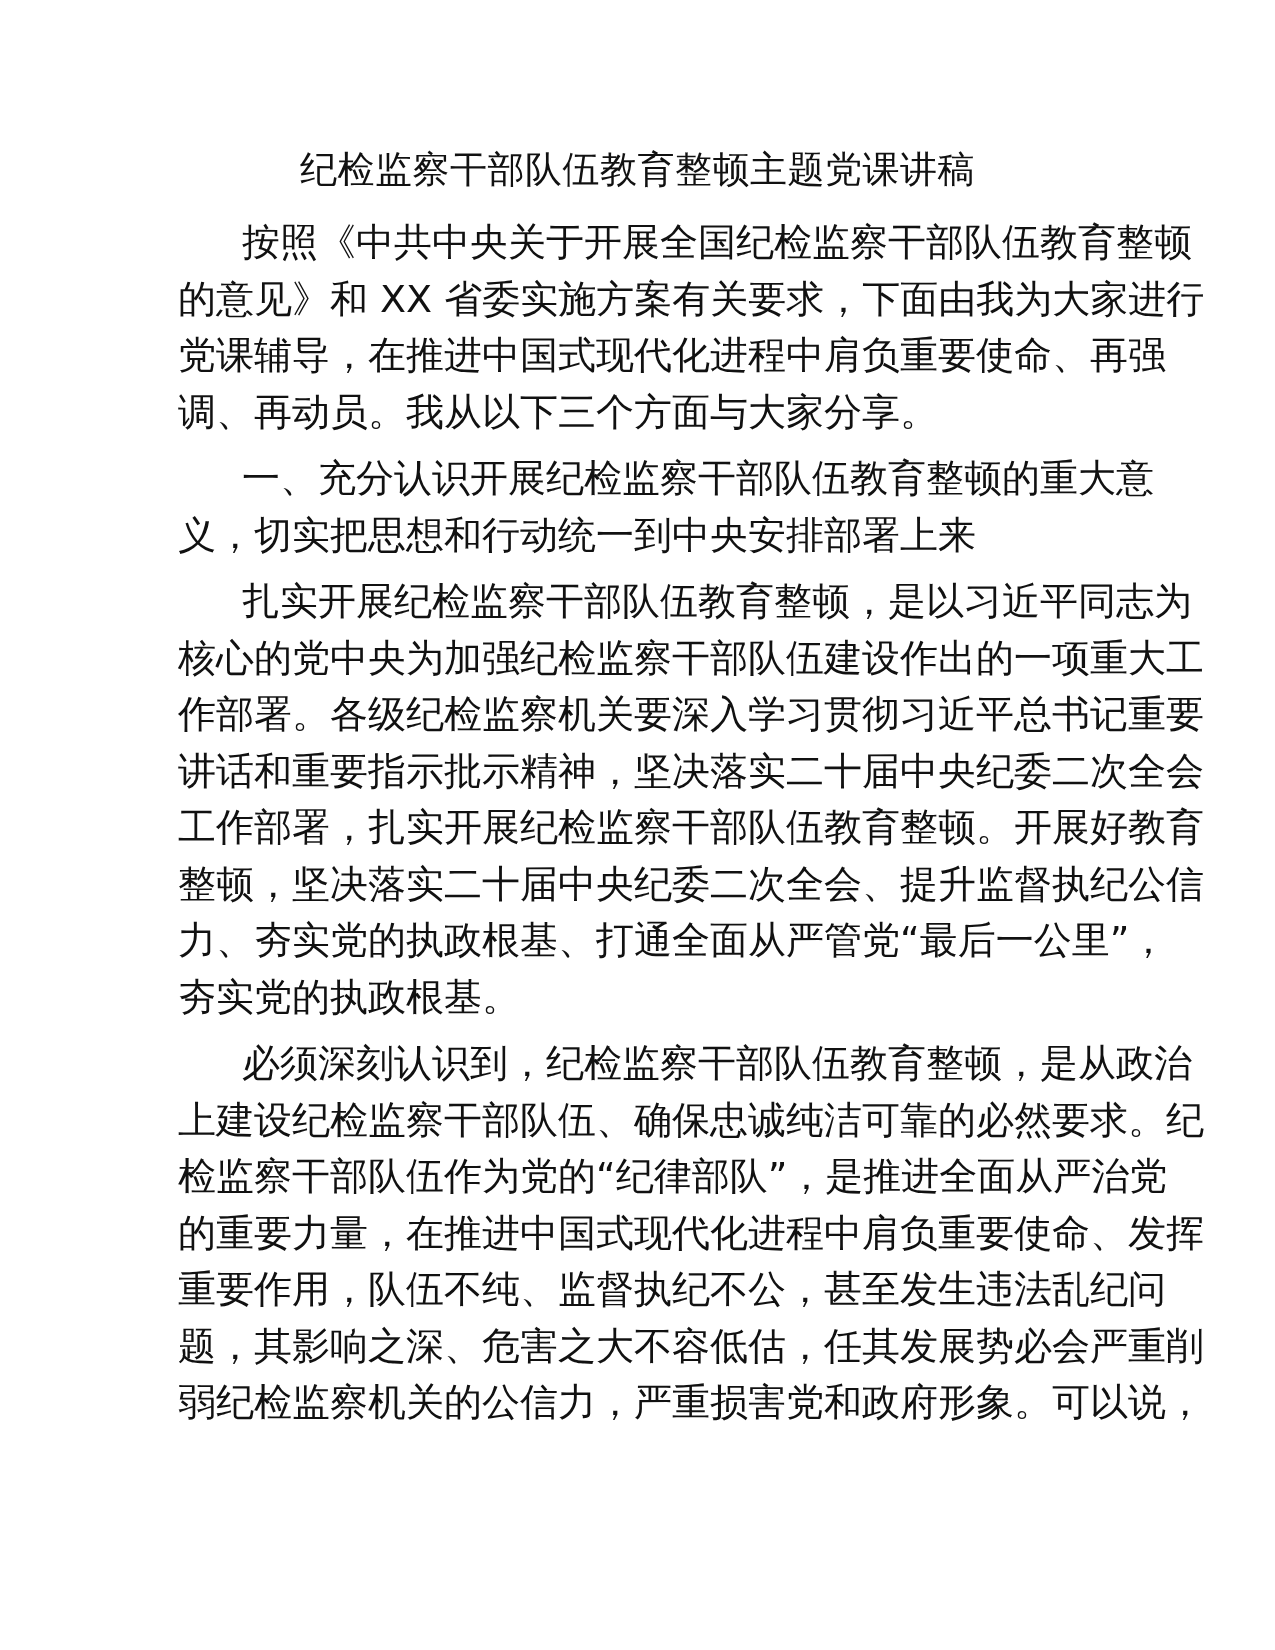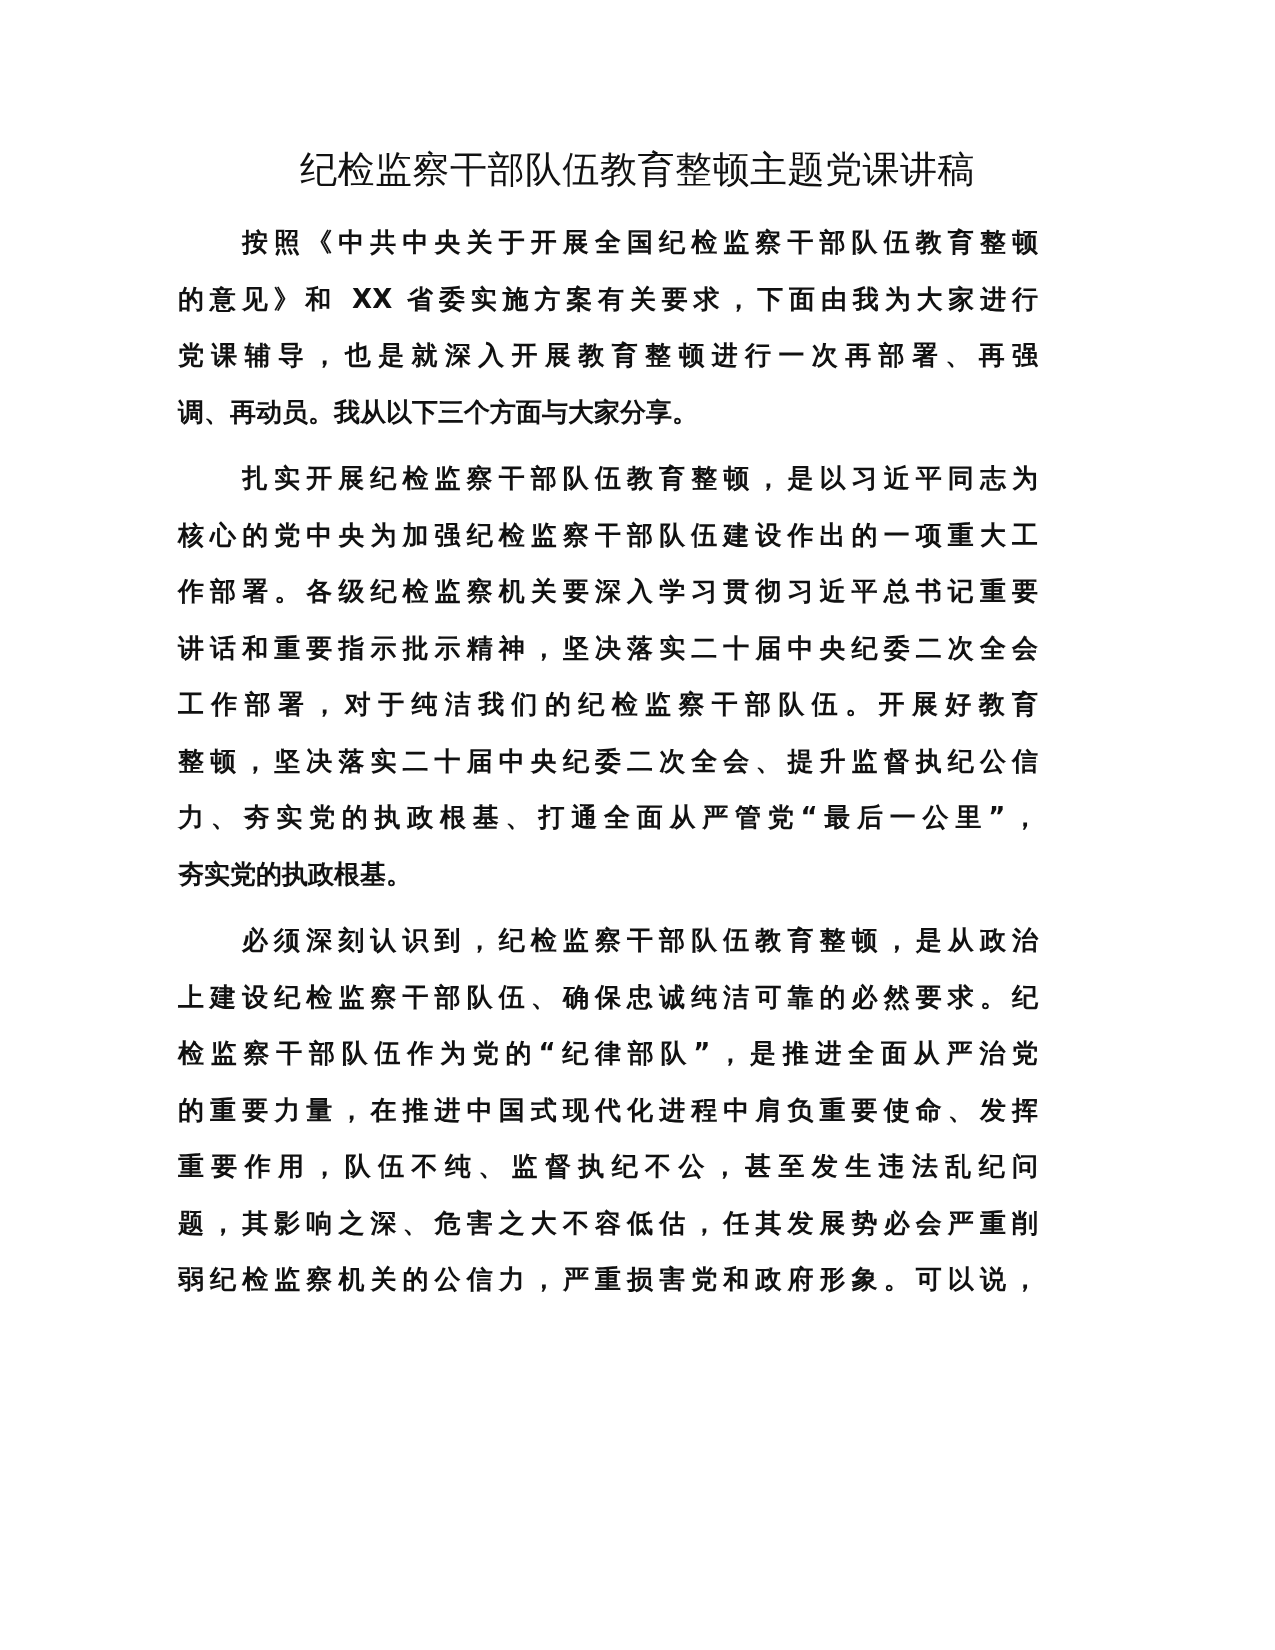--- a/index.html
+++ b/index.html
@@ -38,58 +38,61 @@
       position: absolute;
       left: 178px;
       top: 214px;
       width: 860px;
     }
     .para {
       margin: 0 0 10px 0;
     }
     .line {
       display: block;
-      font-size: 26px;
+      font-size: 38px;
       line-height: 56.5px;
       height: 56.5px;
       white-space: nowrap;
       text-align: justify;
       text-align-last: justify;
-      font-weight: bold;
     }
     .line.last {
       text-align-last: left;
     }
     .line.indent {
       padding-left: 64px;
     }
   </style>
 </head>
 <body>
 
 <div class="page">
 
   <div class="title">纪检监察干部队伍教育整顿主题党课讲稿</div>
 
   <div class="body">
 
     <div class="para" style="margin-bottom:10px;">
       <span class="line indent">按照《中共中央关于开展全国纪检监察干部队伍教育整顿</span>
       <span class="line">的意见》和 XX 省委实施方案有关要求，下面由我为大家进行</span>
-      <span class="line">党课辅导，也是就深入开展教育整顿进行一次再部署、再强</span>
+      <span class="line">党课辅导，在推进中国式现代化进程中肩负重要使命、再强</span>
       <span class="line last">调、再动员。我从以下三个方面与大家分享。</span>
     </div>
 
+    <div class="para" style="margin-bottom:10px;">
+      <span class="line indent">一、充分认识开展纪检监察干部队伍教育整顿的重大意</span>
+      <span class="line last">义，切实把思想和行动统一到中央安排部署上来</span>
+    </div>
 
     <div class="para" style="margin-bottom:10px;">
       <span class="line indent">扎实开展纪检监察干部队伍教育整顿，是以习近平同志为</span>
       <span class="line">核心的党中央为加强纪检监察干部队伍建设作出的一项重大工</span>
       <span class="line">作部署。各级纪检监察机关要深入学习贯彻习近平总书记重要</span>
       <span class="line">讲话和重要指示批示精神，坚决落实二十届中央纪委二次全会</span>
-      <span class="line">工作部署，对于纯洁我们的纪检监察干部队伍。开展好教育</span>
+      <span class="line">工作部署，扎实开展纪检监察干部队伍教育整顿。开展好教育</span>
       <span class="line">整顿，坚决落实二十届中央纪委二次全会、提升监督执纪公信</span>
       <span class="line">力、夯实党的执政根基、打通全面从严管党“最后一公里”，</span>
       <span class="line last">夯实党的执政根基。</span>
     </div>
 
     <div class="para" style="margin-bottom:0;">
       <span class="line indent">必须深刻认识到，纪检监察干部队伍教育整顿，是从政治</span>
       <span class="line">上建设纪检监察干部队伍、确保忠诚纯洁可靠的必然要求。纪</span>
       <span class="line">检监察干部队伍作为党的“纪律部队”，是推进全面从严治党</span>
       <span class="line">的重要力量，在推进中国式现代化进程中肩负重要使命、发挥</span>

